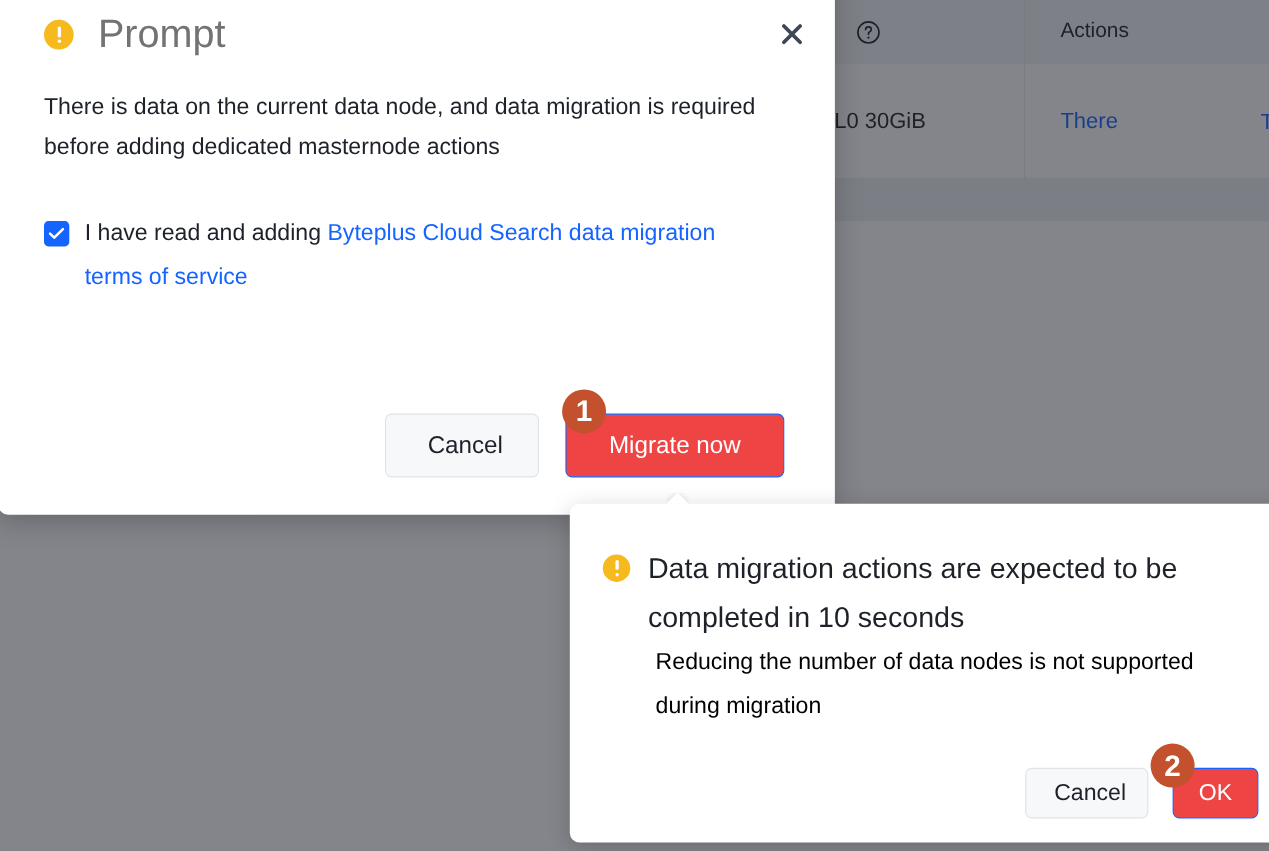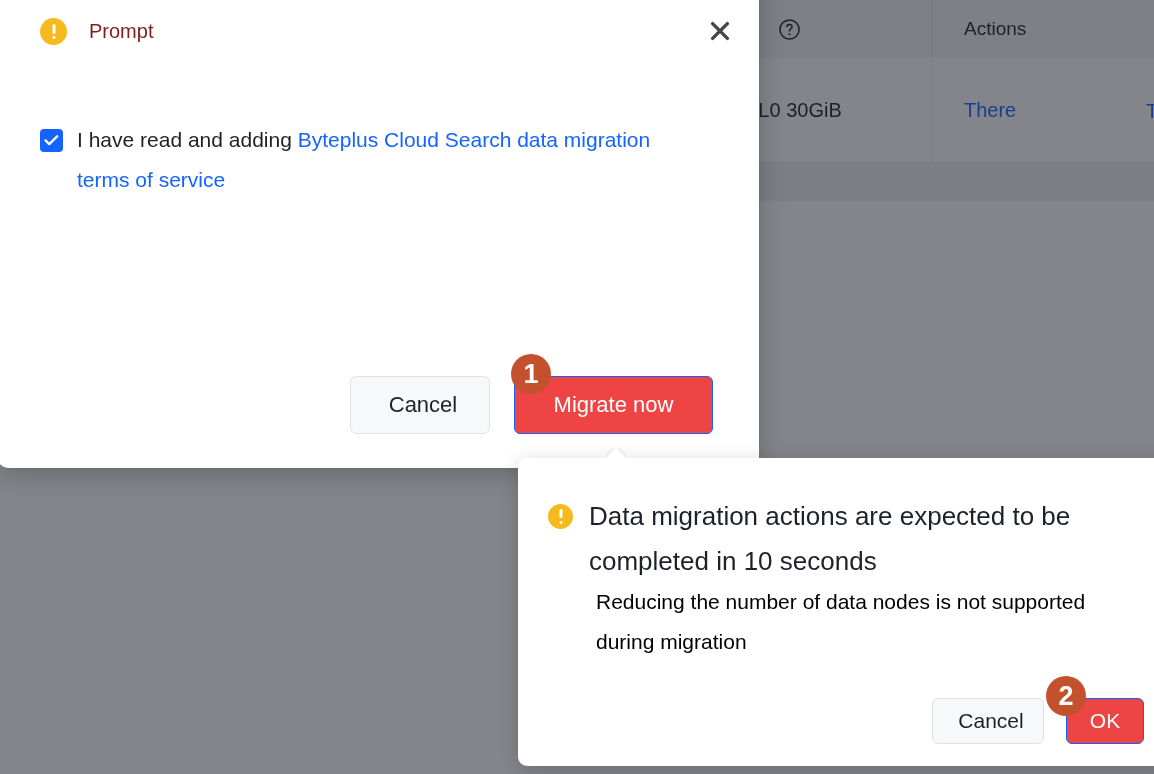--- a/index.html
+++ b/index.html
@@ -153,22 +153,22 @@
   .warn-icon::after {
     content: "";
     position: absolute;
     left: 50%; top: 18px;
     transform: translateX(-50%);
     width: 3px; height: 3px;
     background: #ffffff;
     border-radius: 50%;
   }
   .modal-title {
-    font-size: 20px;
-    color: #7f1d1d;
+    font-size: 36px;
+    color: #737373;
     margin-left: 22px;
     font-weight: 400;
     white-space: nowrap;
   }
   .close-btn {
     margin-left: auto;
     width: 34px;
     height: 34px;
     display: flex;
     align-items: center;
@@ -424,20 +424,21 @@
     <span class="warn-icon"></span>
     <span class="modal-title">Prompt</span>
     <span class="close-btn">
       <svg width="22" height="22" viewBox="0 0 22 22">
         <path d="M3.6 3.6 L18.4 18.4 M18.4 3.6 L3.6 18.4" stroke="#3f4654" stroke-width="3.4" stroke-linecap="round"></path>
       </svg>
     </span>
   </div>
 
   <div class="modal-body">
+    <div class="modal-text">There is data on the current data node, and data migration is required before adding dedicated masternode actions</div>
 
     <div class="agree-row">
       <span class="checkbox">
         <svg width="15" height="13" viewBox="0 0 15 13">
           <path d="M1.5 6.4 L5.3 10.1 L13.2 2.2" stroke="#ffffff" stroke-width="2.3" fill="none" stroke-linecap="round" stroke-linejoin="round"></path>
         </svg>
       </span>
       <span class="agree-text"><span>I have read and adding </span><span class="tos-link">Byteplus Cloud Search data migration terms of service</span></span>
     </div>
   </div>

